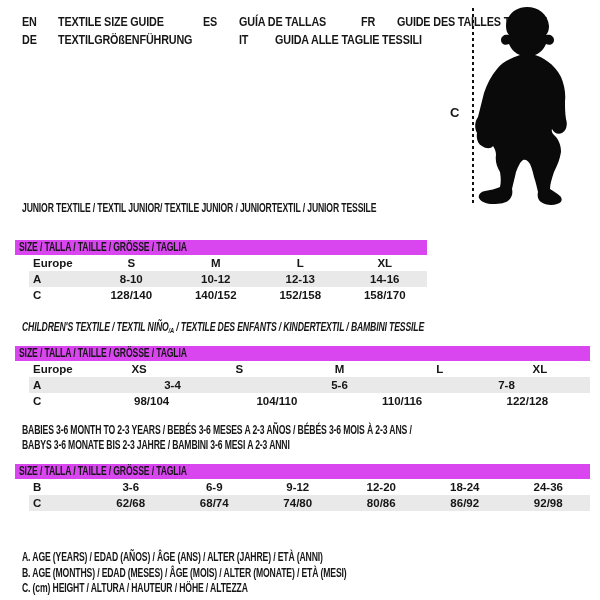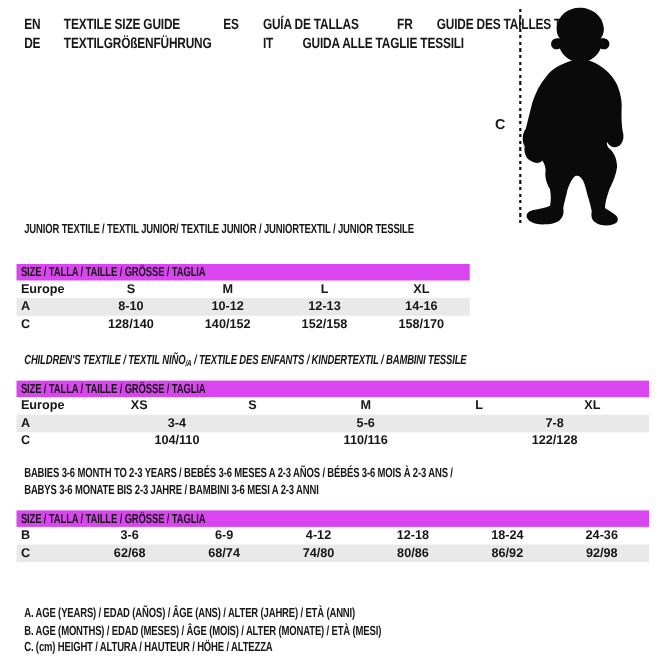--- a/index.html
+++ b/index.html
@@ -25,21 +25,21 @@
   .t-children{left:22px;top:320px;font-style:italic;}
   .t-babies{left:22px;top:423px;line-height:15px;}
   .subA{font-size:8px;vertical-align:-2px;}
 
   
   .tbl{position:absolute;left:15px;font-size:11.5px;}
   .tbl-junior{top:240px;width:412px;}
   .tbl-children{top:346px;width:575px;}
   .tbl-babies{top:464px;width:575px;}
   .thead{height:15px;line-height:15px;background:#d946ef;padding-left:4px;font-size:12px;overflow:hidden;}
-  .trow{display:flex;height:16px;line-height:16px;}
+  .trow{display:flex;height:16px;line-height:16px;margin-left:14px;}
   .trow.alt{background:#e9e9e9;}
   .lbl{flex:0 0 60px;padding-left:4px;box-sizing:border-box;text-align:left;}
   .cell{flex:1;text-align:center;}
 
   
   .legend{left:22px;top:531px;font-size:12px;line-height:15.5px;margin-top:19px;}
 
   svg.baby{position:absolute;left:460px;top:0;width:140px;height:215px;}
 </style>
 </head>
@@ -132,40 +132,41 @@
       <span class="cell">XL</span>
     </div>
     <div class="trow alt">
       <span class="lbl">A</span>
       <span class="cell">3-4</span>
       <span class="cell">5-6</span>
       <span class="cell">7-8</span>
     </div>
     <div class="trow">
       <span class="lbl">C</span>
+      <span class="cell">98/104</span>
       <span class="cell">104/110</span>
       <span class="cell">110/116</span>
       <span class="cell">122/128</span>
     </div>
   </div>
 
   <div class="abs sec-title t-babies">
     <div><span class="cond">BABIES 3-6 MONTH TO 2-3 YEARS / BEBÉS 3-6 MESES A 2-3 AÑOS / BÉBÉS 3-6 MOIS À 2-3 ANS /</span></div>
     <div><span class="cond">BABYS 3-6 MONATE BIS 2-3 JAHRE / BAMBINI 3-6 MESI A 2-3 ANNI</span></div>
   </div>
   <div class="tbl tbl-babies">
     <div class="thead">
       <span class="cond">SIZE / TALLA / TAILLE / GRÖSSE / TAGLIA</span>
     </div>
     <div class="trow">
       <span class="lbl">B</span>
       <span class="cell">3-6</span>
       <span class="cell">6-9</span>
-      <span class="cell">4-12</span>
-      <span class="cell">12-18</span>
+      <span class="cell">9-12</span>
+      <span class="cell">12-20</span>
       <span class="cell">18-24</span>
       <span class="cell">24-36</span>
     </div>
     <div class="trow alt">
       <span class="lbl">C</span>
       <span class="cell">62/68</span>
       <span class="cell">68/74</span>
       <span class="cell">74/80</span>
       <span class="cell">80/86</span>
       <span class="cell">86/92</span>

